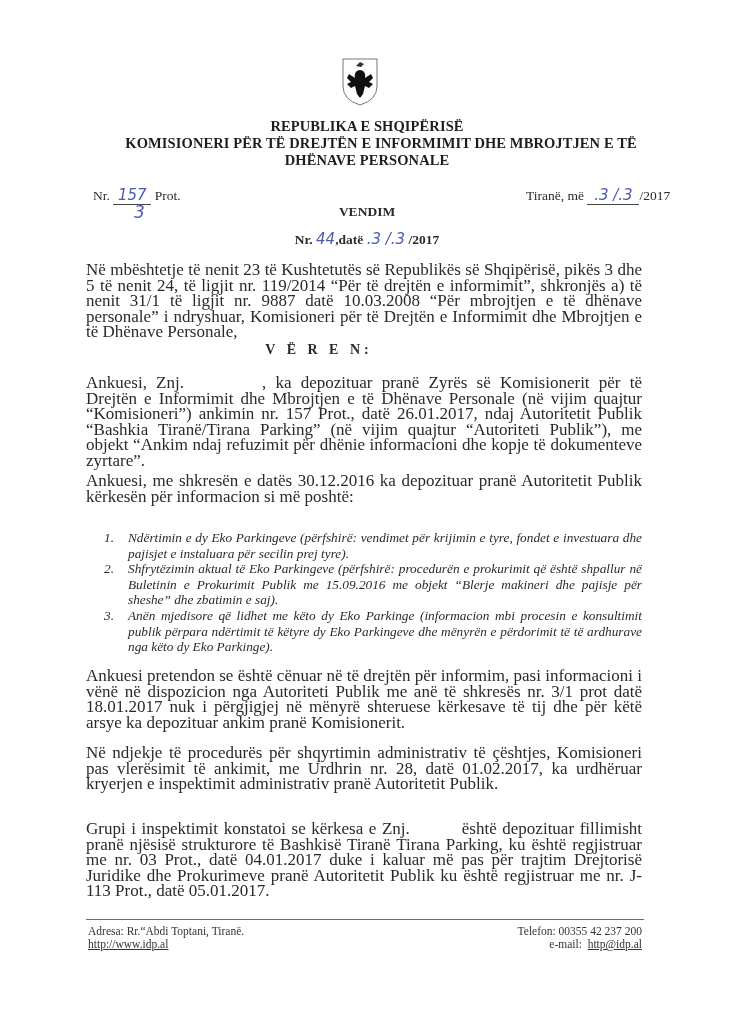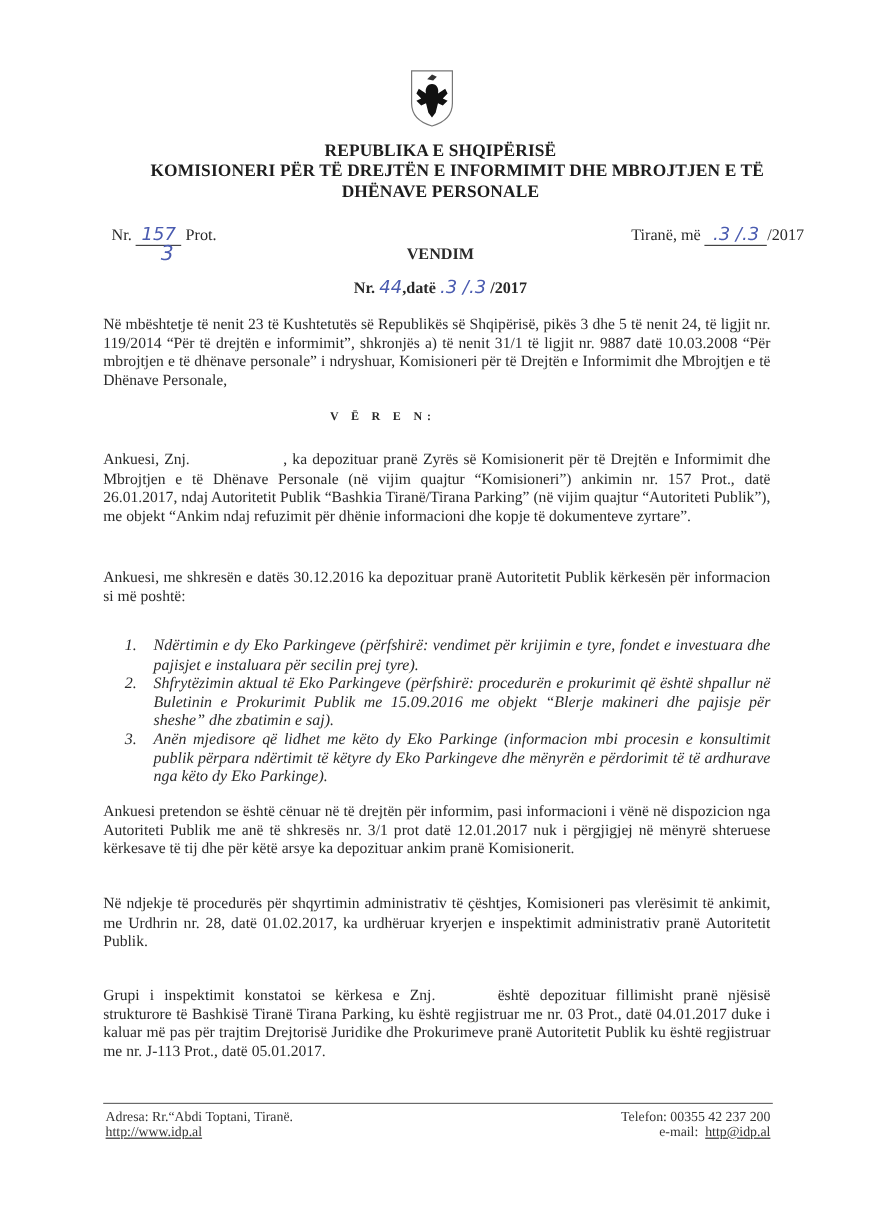--- a/index.html
+++ b/index.html
@@ -12,23 +12,23 @@
   .hdr2 { top:135px; left:14px; }
   .hdr3 { top:152px; }
   .ref { position:absolute; font-size:13.5px; }
   .hand { font-family:"DejaVu Sans",sans-serif; color:#4a5bb0; font-size:15px; font-style:italic; }
   .uline { display:inline-block; border-bottom:1px solid #444; text-align:center; }
   .nr-left { left:93px; top:186px; }
   .nr-denom { position:absolute; left:134px; top:202px; font-size:17px; }
   .tirane { left:526px; top:186px; }
   .vendim { position:absolute; top:204px; left:0; width:734px; text-align:center; font-weight:bold; font-size:13.5px; }
   .nrdate { position:absolute; top:230px; left:0; width:734px; text-align:center; font-weight:bold; font-size:13.5px; }
-  .para { position:absolute; left:86px; width:556px; font-size:13px; line-height:15.6px; text-align:justify; }
+  .para { position:absolute; left:86px; width:556px; font-size:17px; line-height:15.6px; text-align:justify; }
   .p1 { top:262px; }
-  .veren { position:absolute; top:342px; left:0; width:638px; text-align:center; font-weight:bold; font-size:10px; letter-spacing:4px; }
+  .veren { position:absolute; top:342px; left:0; width:638px; text-align:center; font-weight:bold; font-size:14px; letter-spacing:4px; }
   .p2 { top:375px; }
   .p3 { top:473px; }
   .list { position:absolute; left:104px; width:538px; top:530px; font-size:13.3px; line-height:15.6px; font-style:italic; margin:0; padding:0; list-style:none; }
   .list li { position:relative; padding-left:24px; text-align:justify; }
   .list .num { position:absolute; left:0; top:0; }
   .p4 { top:668px; }
   .p5 { top:745px; }
   .p6 { top:821px; }
   .rule { position:absolute; left:86px; top:919px; width:558px; height:1px; background:#6a6a6a; }
   .foot { position:absolute; font-size:11.5px; line-height:13px; color:#333; }
@@ -82,21 +82,21 @@
   </div>
 
   <div class="para p3">Ankuesi, me shkresën e datës 30.12.2016 ka depozituar pranë Autoritetit Publik kërkesën për informacion si më poshtë:</div>
 
   <ol class="list">
     <li><span class="num">1.</span><span>Ndërtimin e dy Eko Parkingeve (përfshirë: vendimet për krijimin e tyre, fondet e investuara dhe pajisjet e instaluara për secilin prej tyre).</span></li>
     <li><span class="num">2.</span><span>Shfrytëzimin aktual të Eko Parkingeve (përfshirë: procedurën e prokurimit që është shpallur në Buletinin e Prokurimit Publik me 15.09.2016 me objekt “Blerje makineri dhe pajisje për sheshe” dhe zbatimin e saj).</span></li>
     <li><span class="num">3.</span><span>Anën mjedisore që lidhet me këto dy Eko Parkinge (informacion mbi procesin e konsultimit publik përpara ndërtimit të këtyre dy Eko Parkingeve dhe mënyrën e përdorimit të të ardhurave nga këto dy Eko Parkinge).</span></li>
   </ol>
 
-  <div class="para p4">Ankuesi pretendon se është cënuar në të drejtën për informim, pasi informacioni i vënë në dispozicion nga Autoriteti Publik me anë të shkresës nr. 3/1 prot datë 12.01.2017 nuk i përgjigjej në mënyrë shteruese  kërkesave të tij dhe për këtë arsye ka depozituar ankim pranë Komisionerit.</div>
+  <div class="para p4">Ankuesi pretendon se është cënuar në të drejtën për informim, pasi informacioni i vënë në dispozicion nga Autoriteti Publik me anë të shkresës nr. 3/1 prot datë 18.01.2017 nuk i përgjigjej në mënyrë shteruese  kërkesave të tij dhe për këtë arsye ka depozituar ankim pranë Komisionerit.</div>
 
   <div class="para p5">Në ndjekje të procedurës për shqyrtimin administrativ të çështjes, Komisioneri pas vlerësimit të ankimit, me Urdhrin nr. 28, datë 01.02.2017, ka urdhëruar kryerjen e inspektimit administrativ pranë Autoritetit Publik.</div>
 
   <div class="para p6">
     <span>Grupi i inspektimit konstatoi se kërkesa e Znj.</span><span class="redact2"></span><span>është depozituar fillimisht pranë njësisë strukturore të Bashkisë Tiranë Tirana Parking, ku është regjistruar me nr. 03 Prot., datë 04.01.2017 duke i kaluar më pas për trajtim Drejtorisë Juridike dhe Prokurimeve pranë Autoritetit Publik ku është regjistruar me nr. J-113 Prot., datë 05.01.2017.</span>
   </div>
 
   <div class="rule"></div>
 
   <div class="foot foot-l">

